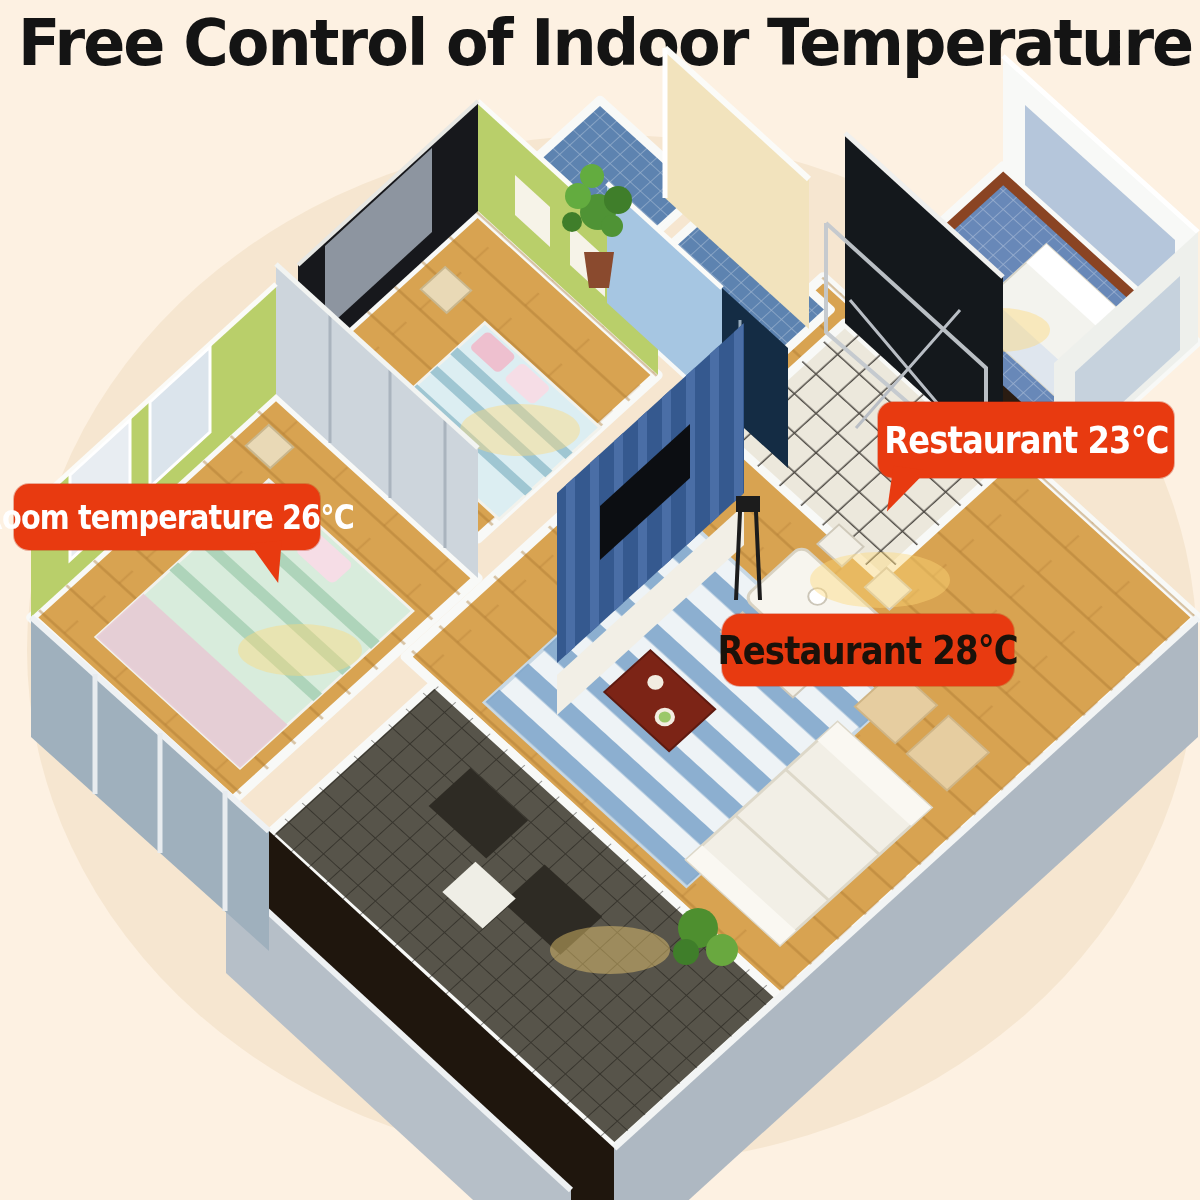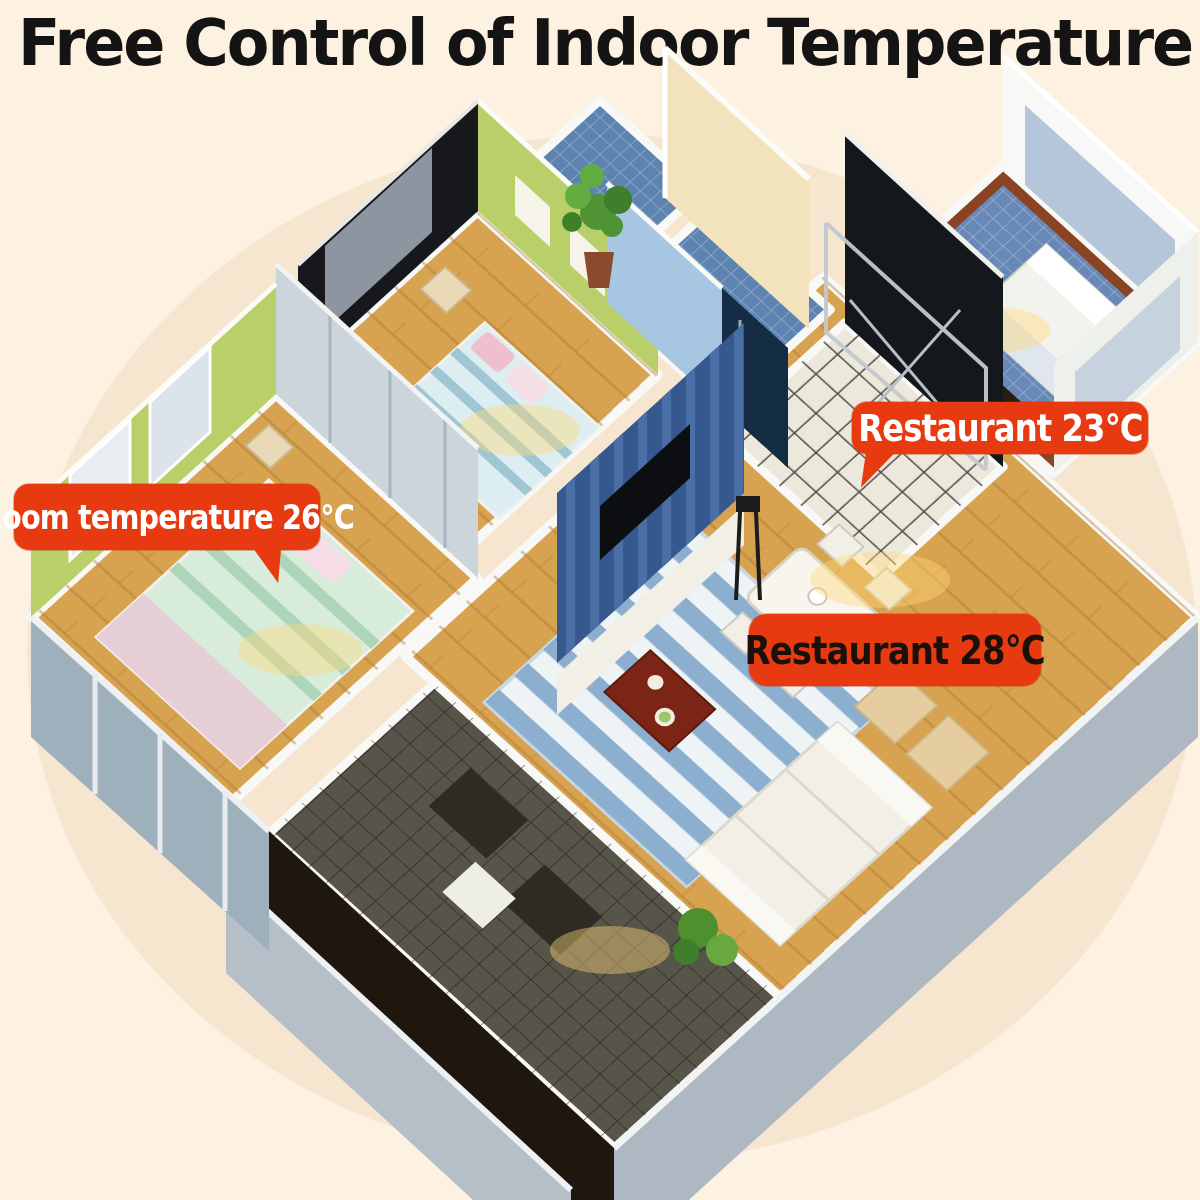--- a/index.html
+++ b/index.html
@@ -32,24 +32,24 @@
     letter-spacing:-1px;
   }
   .callout.dark .label{color:var(--bubble-text-dark,#1a120a);}
   .tail{position:absolute;width:0;height:0;z-index:4;}
   #callout-25{left:188px;top:273px;width:310px;height:66px;}
   #callout-25 .label{font-size:33px;}
   #callout-25 .tail{right:28px;bottom:-36px;border-left:26px solid transparent;border-right:9px solid transparent;border-top:44px solid var(--red,#e83a10);transform:rotate(-8deg);}
   #callout-26{left:14px;top:484px;width:306px;height:66px;}
   #callout-26 .label{font-size:33px;}
   #callout-26 .tail{right:36px;bottom:-34px;border-left:24px solid transparent;border-right:8px solid transparent;border-top:42px solid var(--red,#e83a10);transform:rotate(-6deg);}
-  #callout-23{left:852px;top:402px;width:296px;height:52px;text-align:right;}
+  #callout-23{left:878px;top:402px;width:296px;height:76px;text-align:right;}
   #callout-23 .label{font-size:37px;}
   #callout-23 .tail{left:12px;bottom:-36px;border-left:0 solid transparent;border-right:34px solid transparent;border-top:46px solid var(--red,#e83a10);transform:rotate(8deg);}
-  #callout-28{left:722px;top:614px;width:292px;height:72px;border-radius:18px;margin-left:27px;}
+  #callout-28{left:722px;top:614px;width:292px;height:72px;border-radius:18px;}
   #callout-28 .label{font-size:39px;}
 </style>
 </head>
 <body>
 
 <h1 class="page-title">Free Control of Indoor Temperature</h1>
 
 <div class="scene">
 
   <svg width="1200" height="1200" viewBox="0 0 1200 1200" xmlns="http://www.w3.org/2000/svg">

